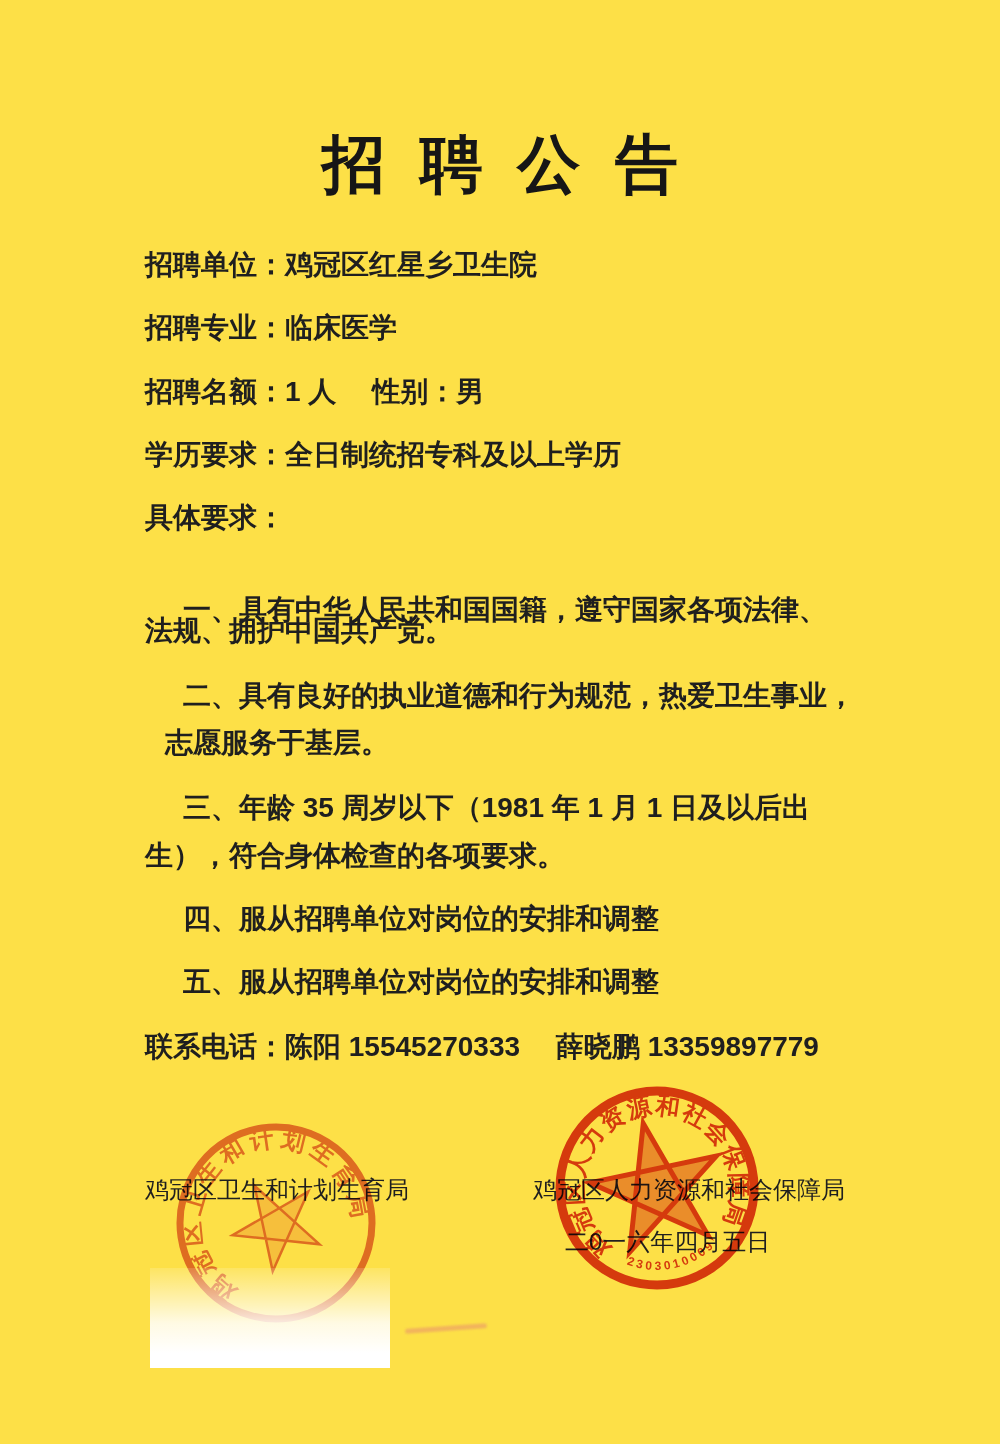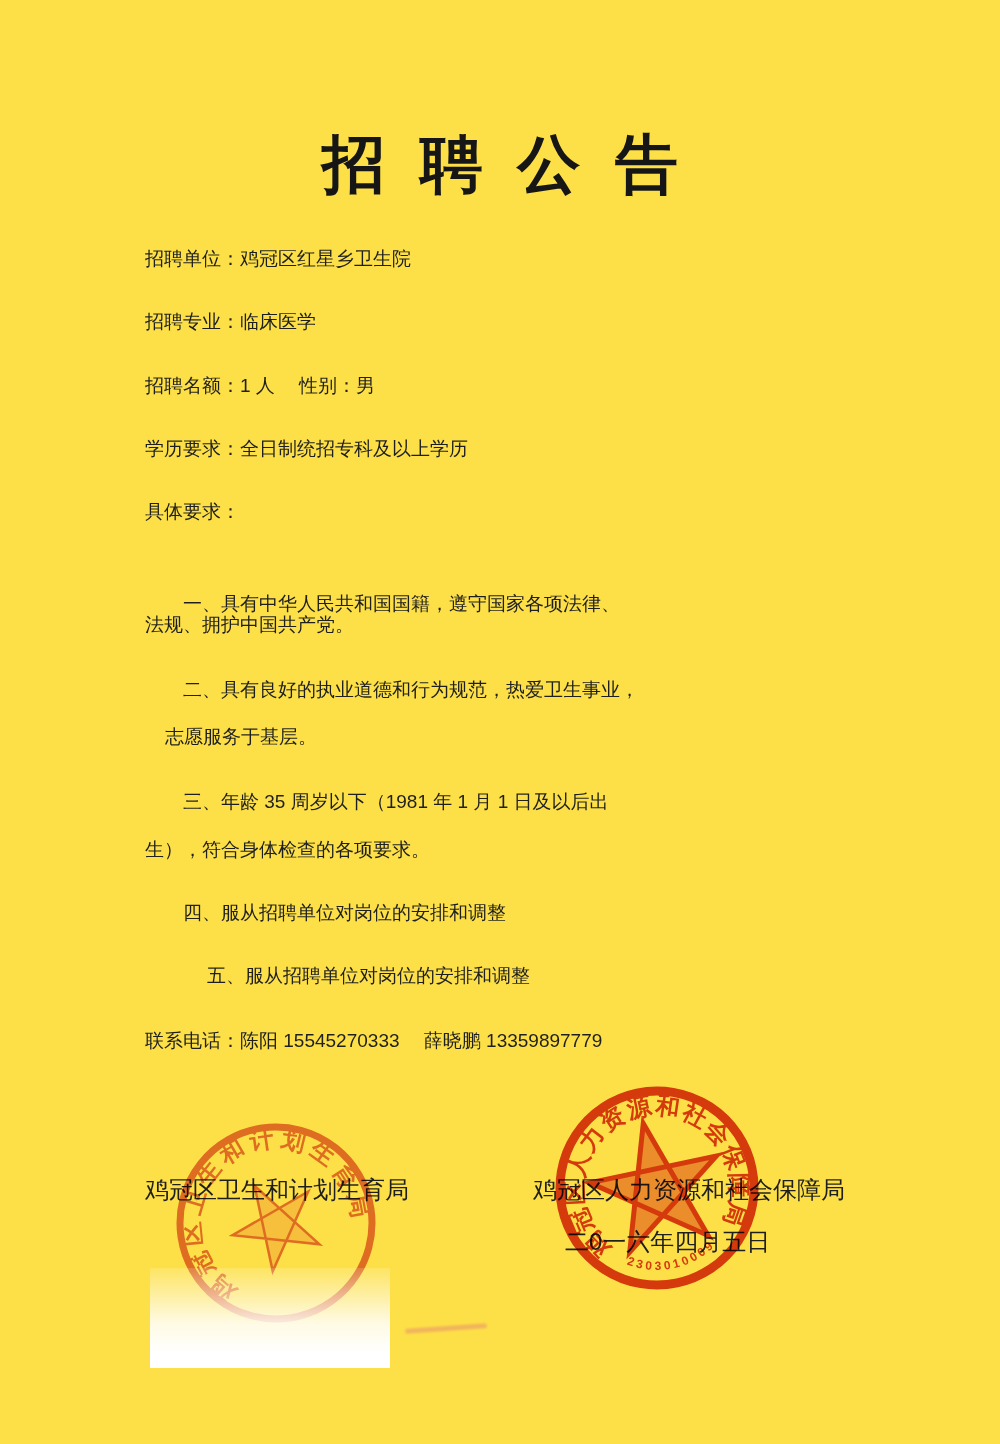--- a/index.html
+++ b/index.html
@@ -19,24 +19,24 @@
     font-size:63px;
     font-weight:600;
     letter-spacing:0.55em;
     padding-left:0.55em; 
     color:#161616;
     white-space:pre;
   }
   .ln{
     position:absolute;
     left:145px;
-    font-size:19px;
+    font-size:28px;
     line-height:1.2;
     white-space:pre;
-    font-weight:400;
+    font-weight:700;
   }
   .ln.indent{left:183px;}
   .footer-label{
     position:absolute;
     font-size:24px;
     white-space:pre;
     font-weight:500;
   }
   .stamp{
     position:absolute;
@@ -72,21 +72,21 @@
   <div class="ln" style="top:438px;">学历要求：全日制统招专科及以上学历</div>
   <div class="ln" style="top:501px;">具体要求：</div>
 
   <div class="ln indent" style="top:593px;">一、具有中华人民共和国国籍，遵守国家各项法律、</div>
   <div class="ln" style="top:614px;">法规、拥护中国共产党。</div>
   <div class="ln indent" style="top:679px;">二、具有良好的执业道德和行为规范，热爱卫生事业，</div>
   <div class="ln" style="top:726px;margin-left:20px;">志愿服务于基层。</div>
   <div class="ln indent" style="top:791px;">三、年龄 35 周岁以下（1981 年 1 月 1 日及以后出</div>
   <div class="ln" style="top:839px;">生），符合身体检查的各项要求。</div>
   <div class="ln indent" style="top:902px;">四、服从招聘单位对岗位的安排和调整</div>
-  <div class="ln indent" style="top:965px;margin-left:24px;">五、服从招聘单位对岗位的安排和调整</div>
+  <div class="ln indent" style="top:965px;">五、服从招聘单位对岗位的安排和调整</div>
 
   <div class="ln" style="top:1030px;">联系电话：陈阳 15545270333　 薛晓鹏 13359897779</div>
 
   <div class="footer-label" style="left:145px;top:1174px;">鸡冠区卫生和计划生育局</div>
   <div class="footer-label" style="left:533px;top:1174px;">鸡冠区人力资源和社会保障局</div>
   <div class="footer-label" style="left:565px;top:1226px;">二0一六年四月五日</div>
 
   <svg class="stamp left" width="220" height="230" viewBox="0 0 220 230">
     <g transform="rotate(-30 110 115)">
       <circle cx="110" cy="115" r="96" fill="none" stroke="#d8574c" stroke-width="7"></circle>

